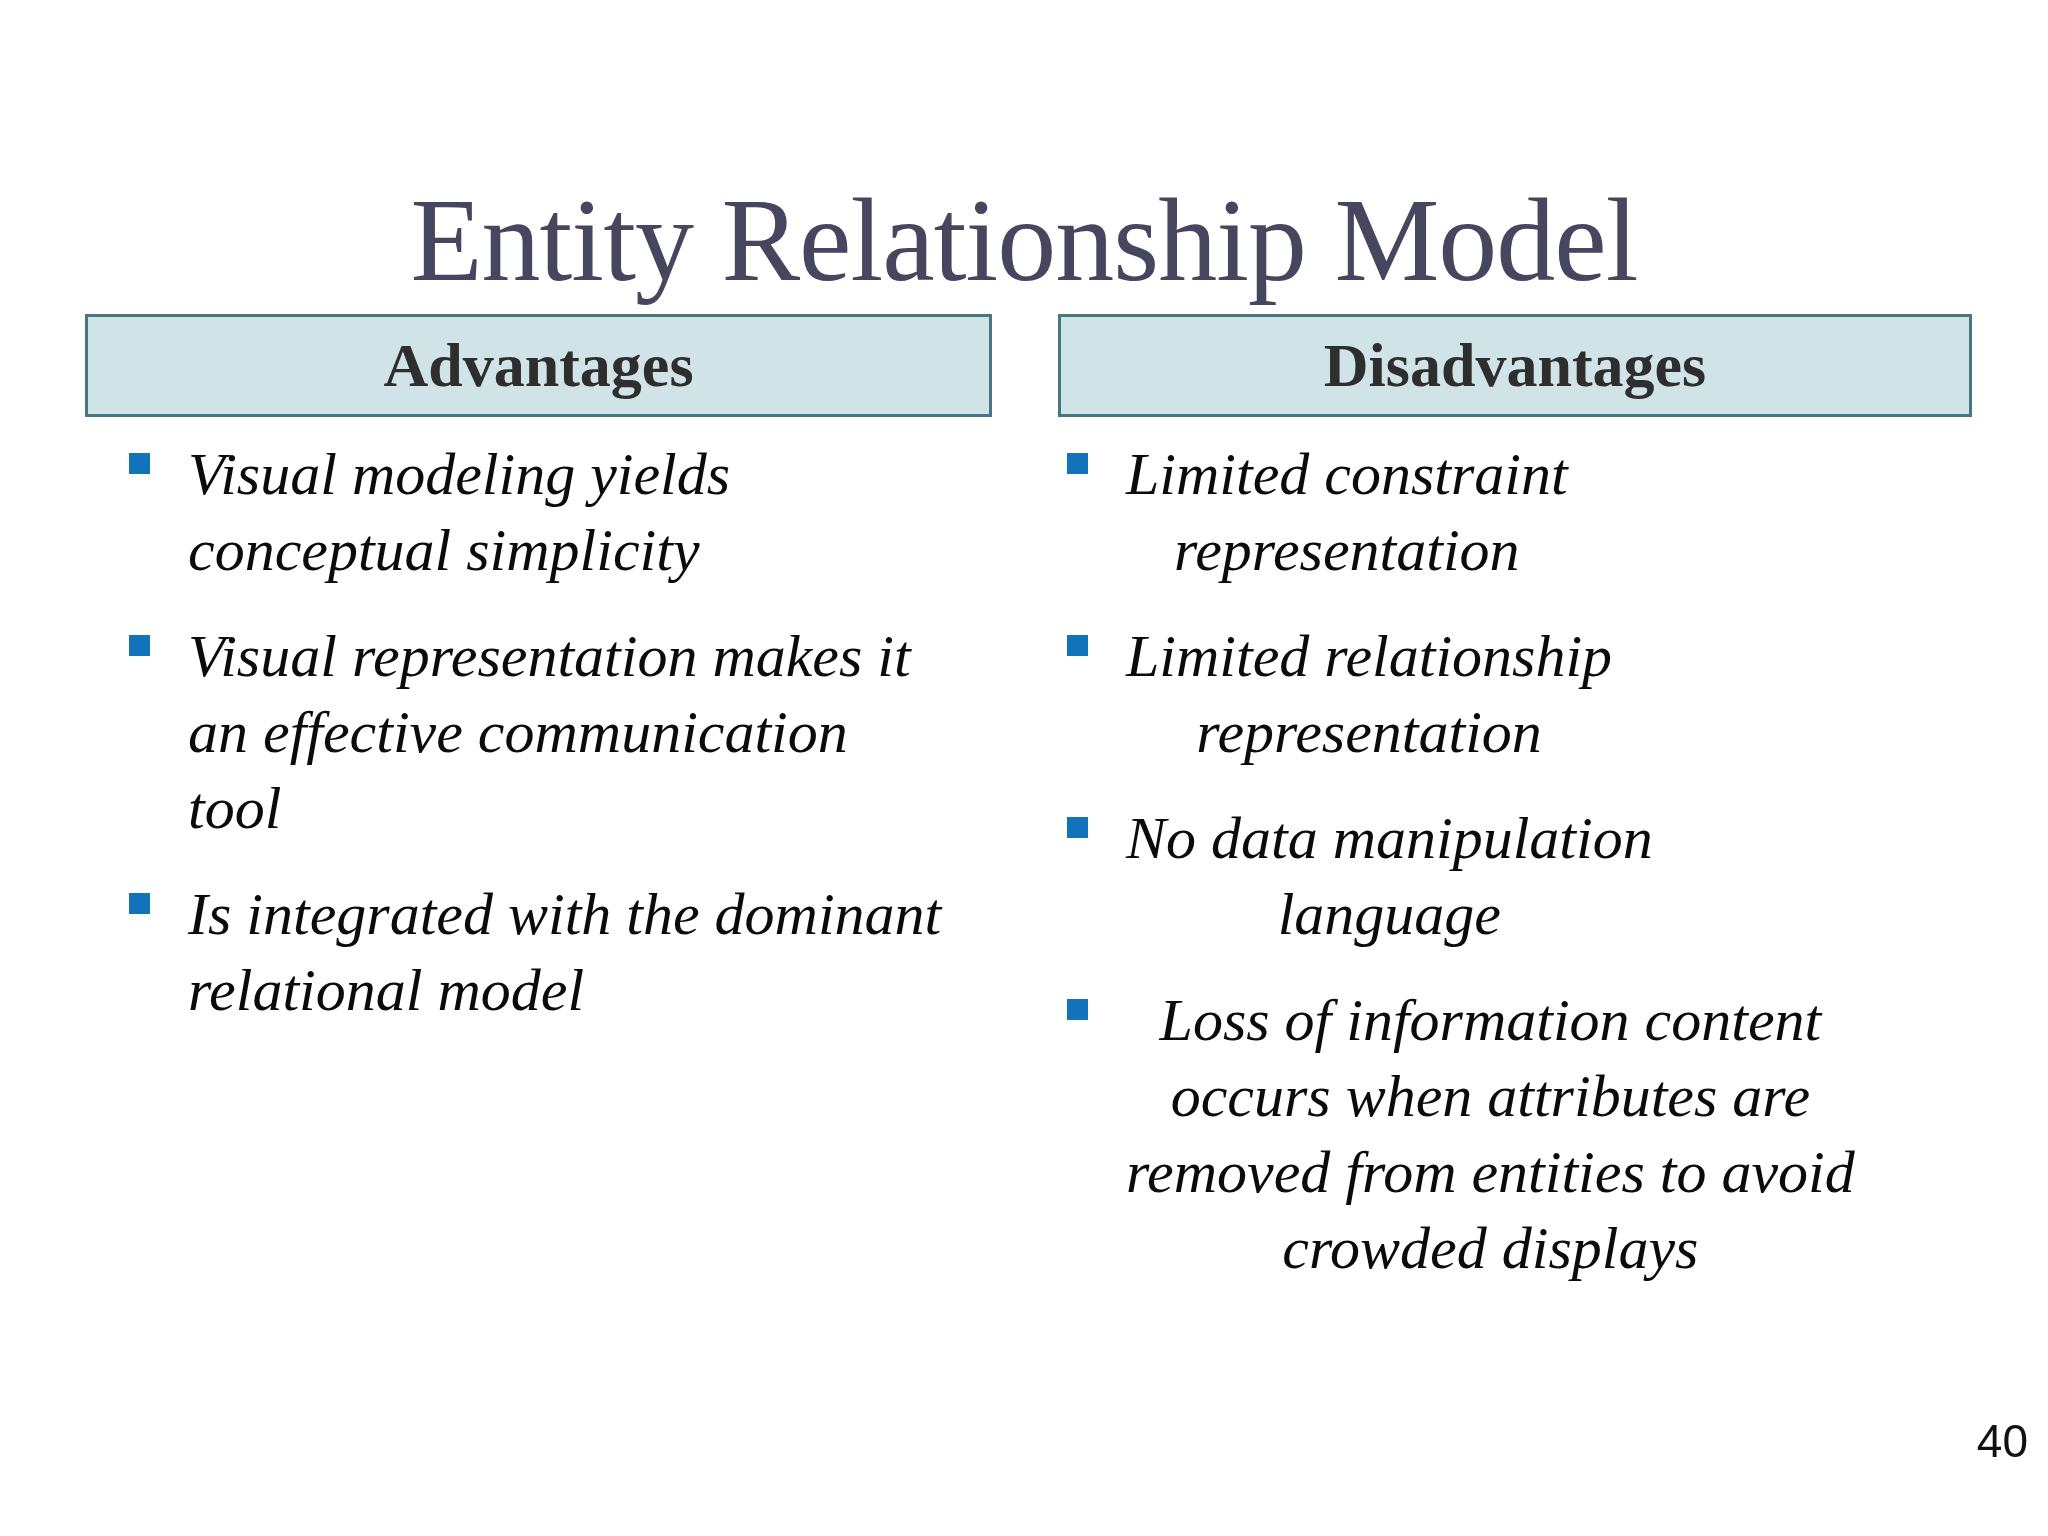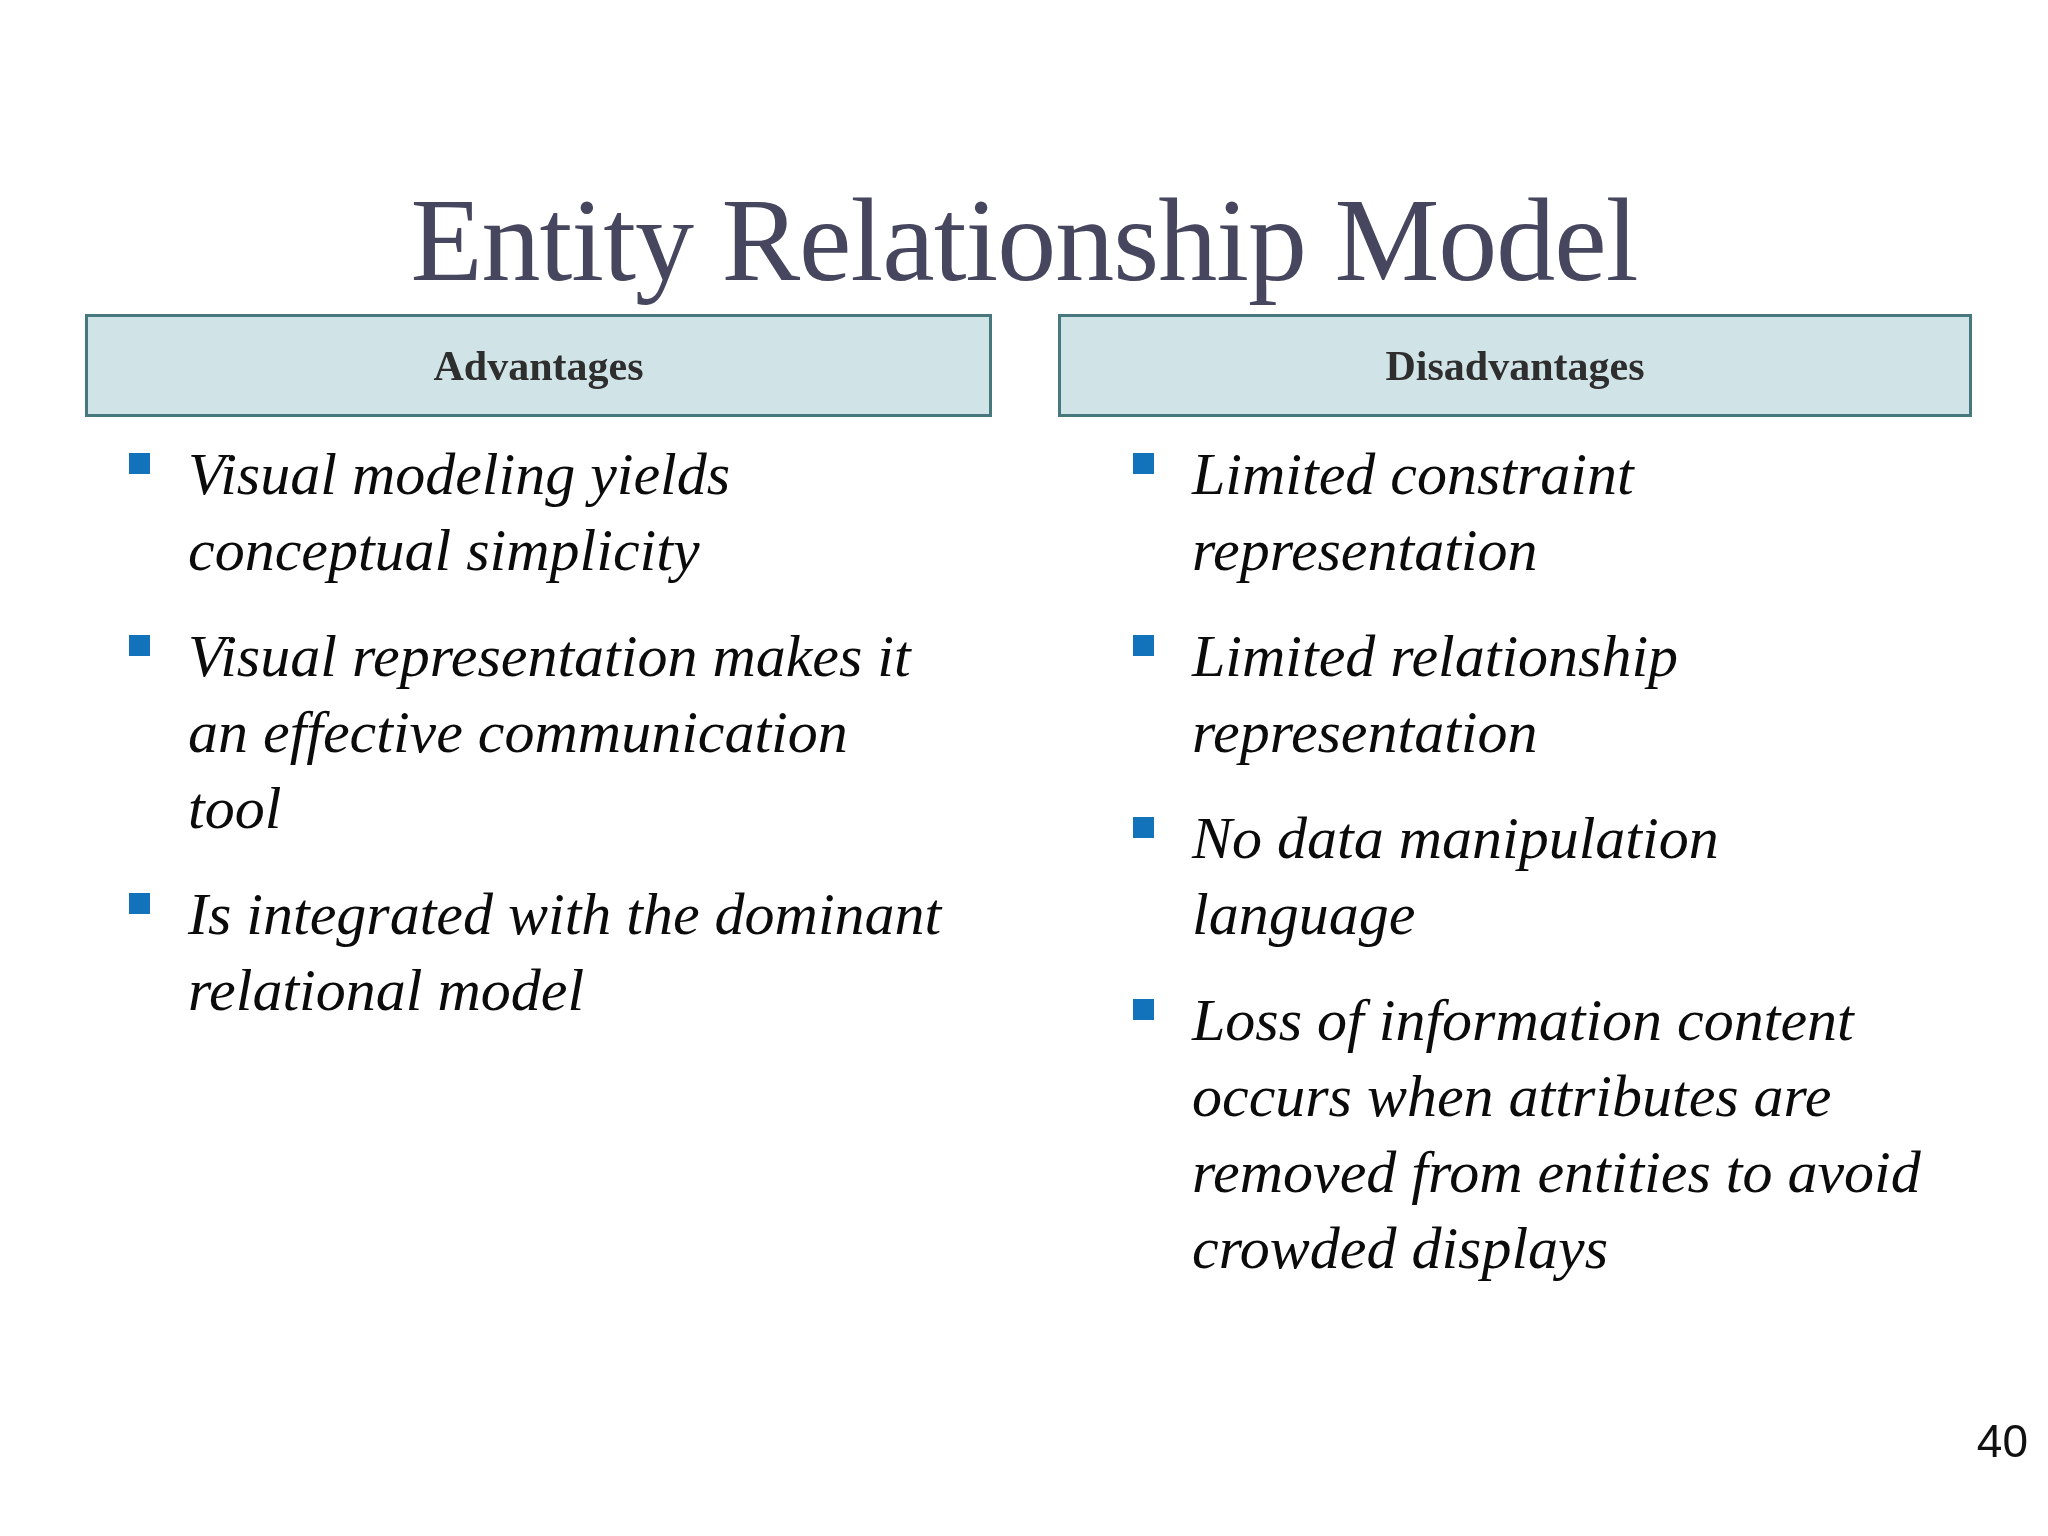--- a/index.html
+++ b/index.html
@@ -31,34 +31,34 @@
     position: absolute;
     top: 314px;
     height: 103px;
     box-sizing: border-box;
     background: var(--header-fill, #d0e3e6);
     border: 3px solid var(--header-border, #47787e);
     display: flex;
     align-items: center;
     justify-content: center;
     font-weight: 700;
-    font-size: 42px;
+    font-size: 62px;
     color: var(--header-text, #2e2e2e);
   }
   .panel-header.left  { left: 85px;   width: 907px; }
   .panel-header.right { left: 1058px; width: 914px; }
   .bullet-col {
     position: absolute;
     top: 436px;
     display: flex;
     flex-direction: column;
     font-style: italic;
   }
   .bullet-col.left  { left: 129px;  width: 875px; }
-  .bullet-col.right { left: 1133px; width: 895px; }
+  .bullet-col.right { left: 1067px; width: 895px; text-align: center; }
   .bullet-row {
     display: flex;
     align-items: flex-start;
     margin-bottom: 30px;
   }
   .bullet-sq {
     flex: 0 0 auto;
     width: 21px;
     height: 21px;
     margin-top: 17px;

